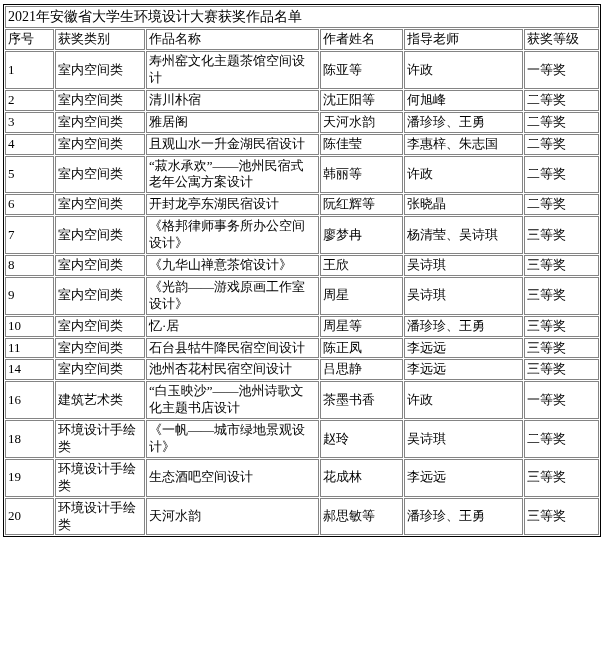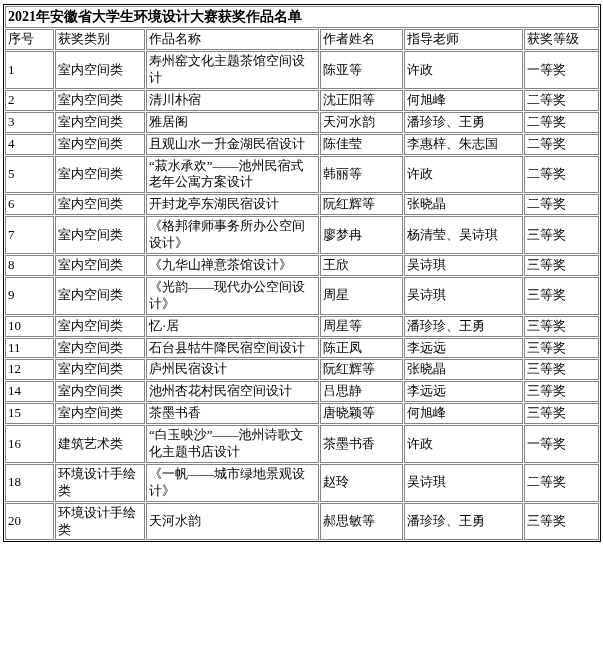--- a/index.html
+++ b/index.html
@@ -30,21 +30,21 @@
     font-size: 13px;
     line-height: 1.3;
     font-weight: normal;
     text-align: left;
     vertical-align: middle;
     word-break: break-all;
     overflow-wrap: break-word;
     background: #ffffff;
   }
   table.awards td.title-cell {
-    font-weight: bold;
+    font-weight: normal;
     font-size: 14px;
     height: 18px;
     white-space: nowrap;
     overflow: hidden;
     margin-left: 48px;
   }
   table.awards tr.body-row td {
     height: 20px;
   }
 </style>
@@ -134,21 +134,21 @@
           <td>8</td>
           <td>室内空间类</td>
           <td>《九华山禅意茶馆设计》</td>
           <td>王欣</td>
           <td>吴诗琪</td>
           <td>三等奖</td>
         </tr>
         <tr class="body-row">
           <td>9</td>
           <td>室内空间类</td>
-          <td>《光韵——现代办公空间设计》</td>
+          <td>《光韵——游戏原画工作室设计》</td>
           <td>周星</td>
           <td>吴诗琪</td>
           <td>三等奖</td>
         </tr>
         <tr class="body-row">
           <td>10</td>
           <td>室内空间类</td>
           <td>忆·居</td>
           <td>周星等</td>
           <td>潘珍珍、王勇</td>
@@ -156,60 +156,52 @@
         </tr>
         <tr class="body-row">
           <td>11</td>
           <td>室内空间类</td>
           <td>石台县牯牛降民宿空间设计</td>
           <td>陈正凤</td>
           <td>李远远</td>
           <td>三等奖</td>
         </tr>
         <tr class="body-row">
-          <td>12</td>
-          <td>室内空间类</td>
-          <td>庐州民宿设计</td>
-          <td>阮红辉等</td>
-          <td>张晓晶</td>
-          <td>三等奖</td>
-        </tr>
-        <tr class="body-row">
           <td>14</td>
           <td>室内空间类</td>
           <td>池州杏花村民宿空间设计</td>
           <td>吕思静</td>
           <td>李远远</td>
-          <td>三等奖</td>
-        </tr>
-        <tr class="body-row">
-          <td>15</td>
-          <td>室内空间类</td>
-          <td>茶墨书香</td>
-          <td>唐晓颖等</td>
-          <td>何旭峰</td>
           <td>三等奖</td>
         </tr>
         <tr class="body-row">
           <td>16</td>
           <td>建筑艺术类</td>
           <td>“白玉映沙”——池州诗歌文化主题书店设计</td>
           <td>茶墨书香</td>
           <td>许政</td>
           <td>一等奖</td>
         </tr>
         <tr class="body-row">
           <td>18</td>
           <td>环境设计手绘类</td>
           <td>《一帆——城市绿地景观设计》</td>
           <td>赵玲</td>
           <td>吴诗琪</td>
           <td>二等奖</td>
         </tr>
         <tr class="body-row">
+          <td>19</td>
+          <td>环境设计手绘类</td>
+          <td>生态酒吧空间设计</td>
+          <td>花成林</td>
+          <td>李远远</td>
+          <td>三等奖</td>
+        </tr>
+        <tr class="body-row">
           <td>20</td>
           <td>环境设计手绘类</td>
           <td>天河水韵</td>
           <td>郝思敏等</td>
           <td>潘珍珍、王勇</td>
           <td>三等奖</td>
         </tr>
       </tbody>
   </table>
 </div>

